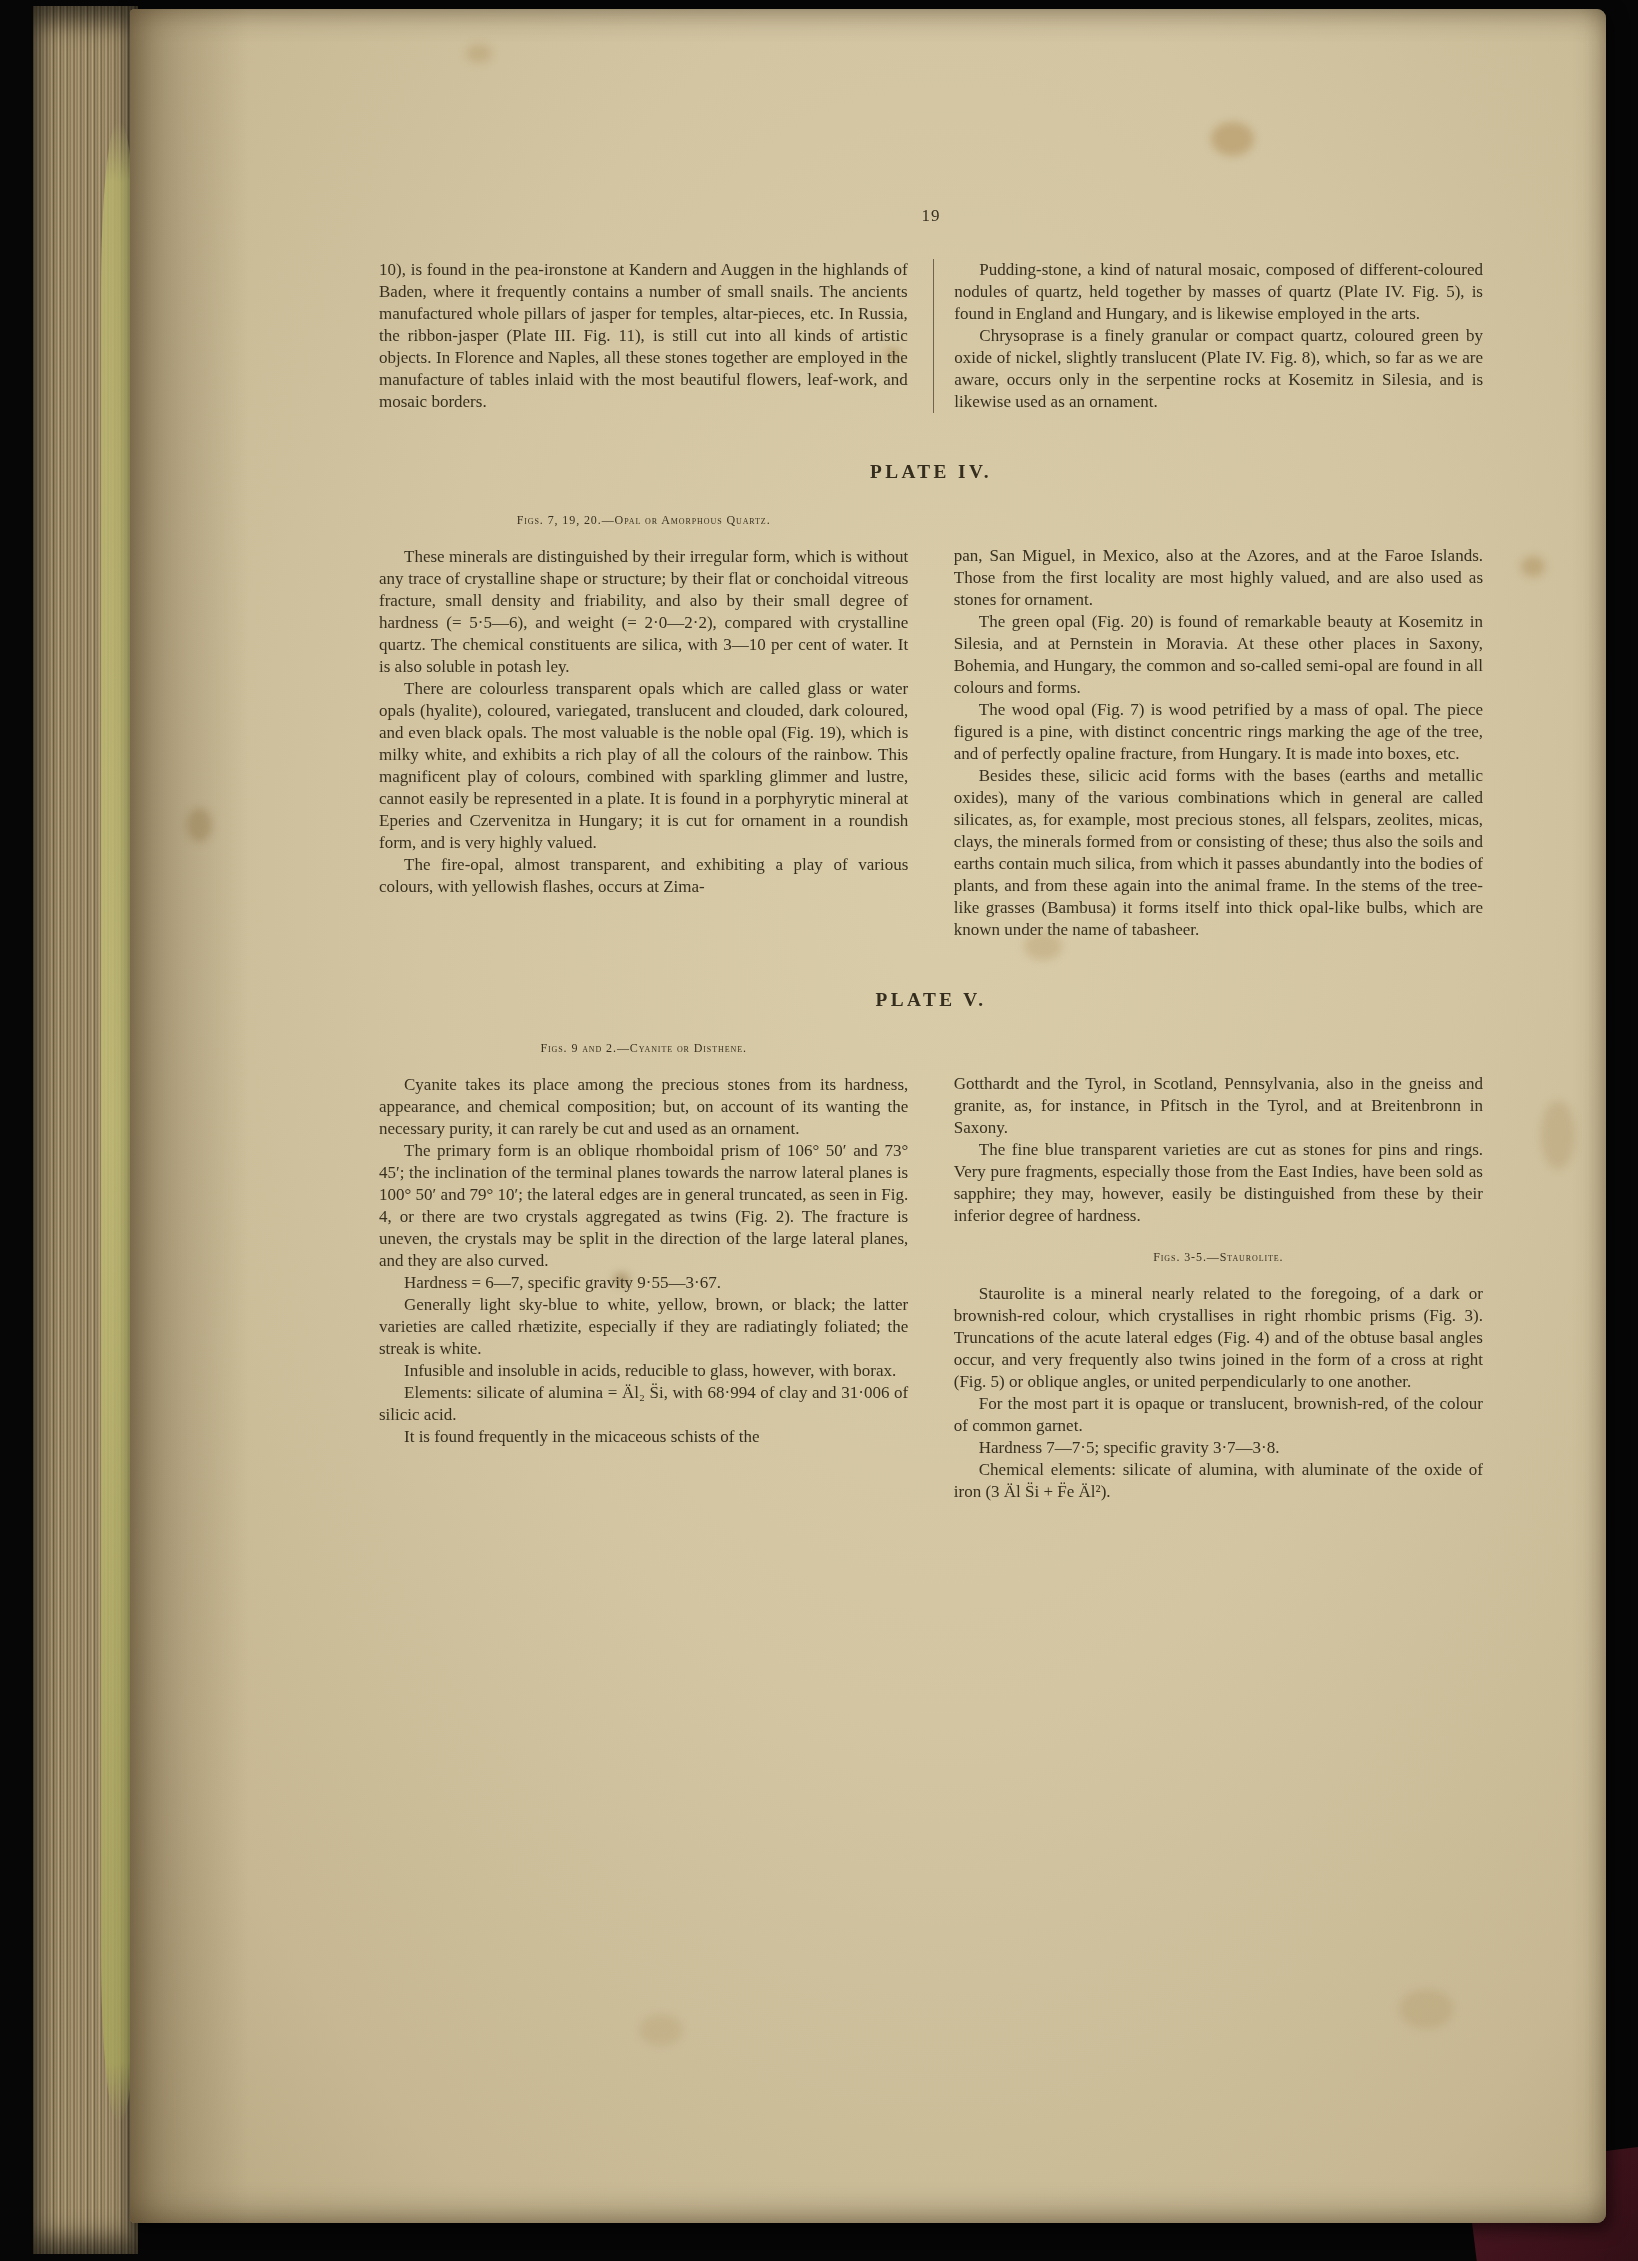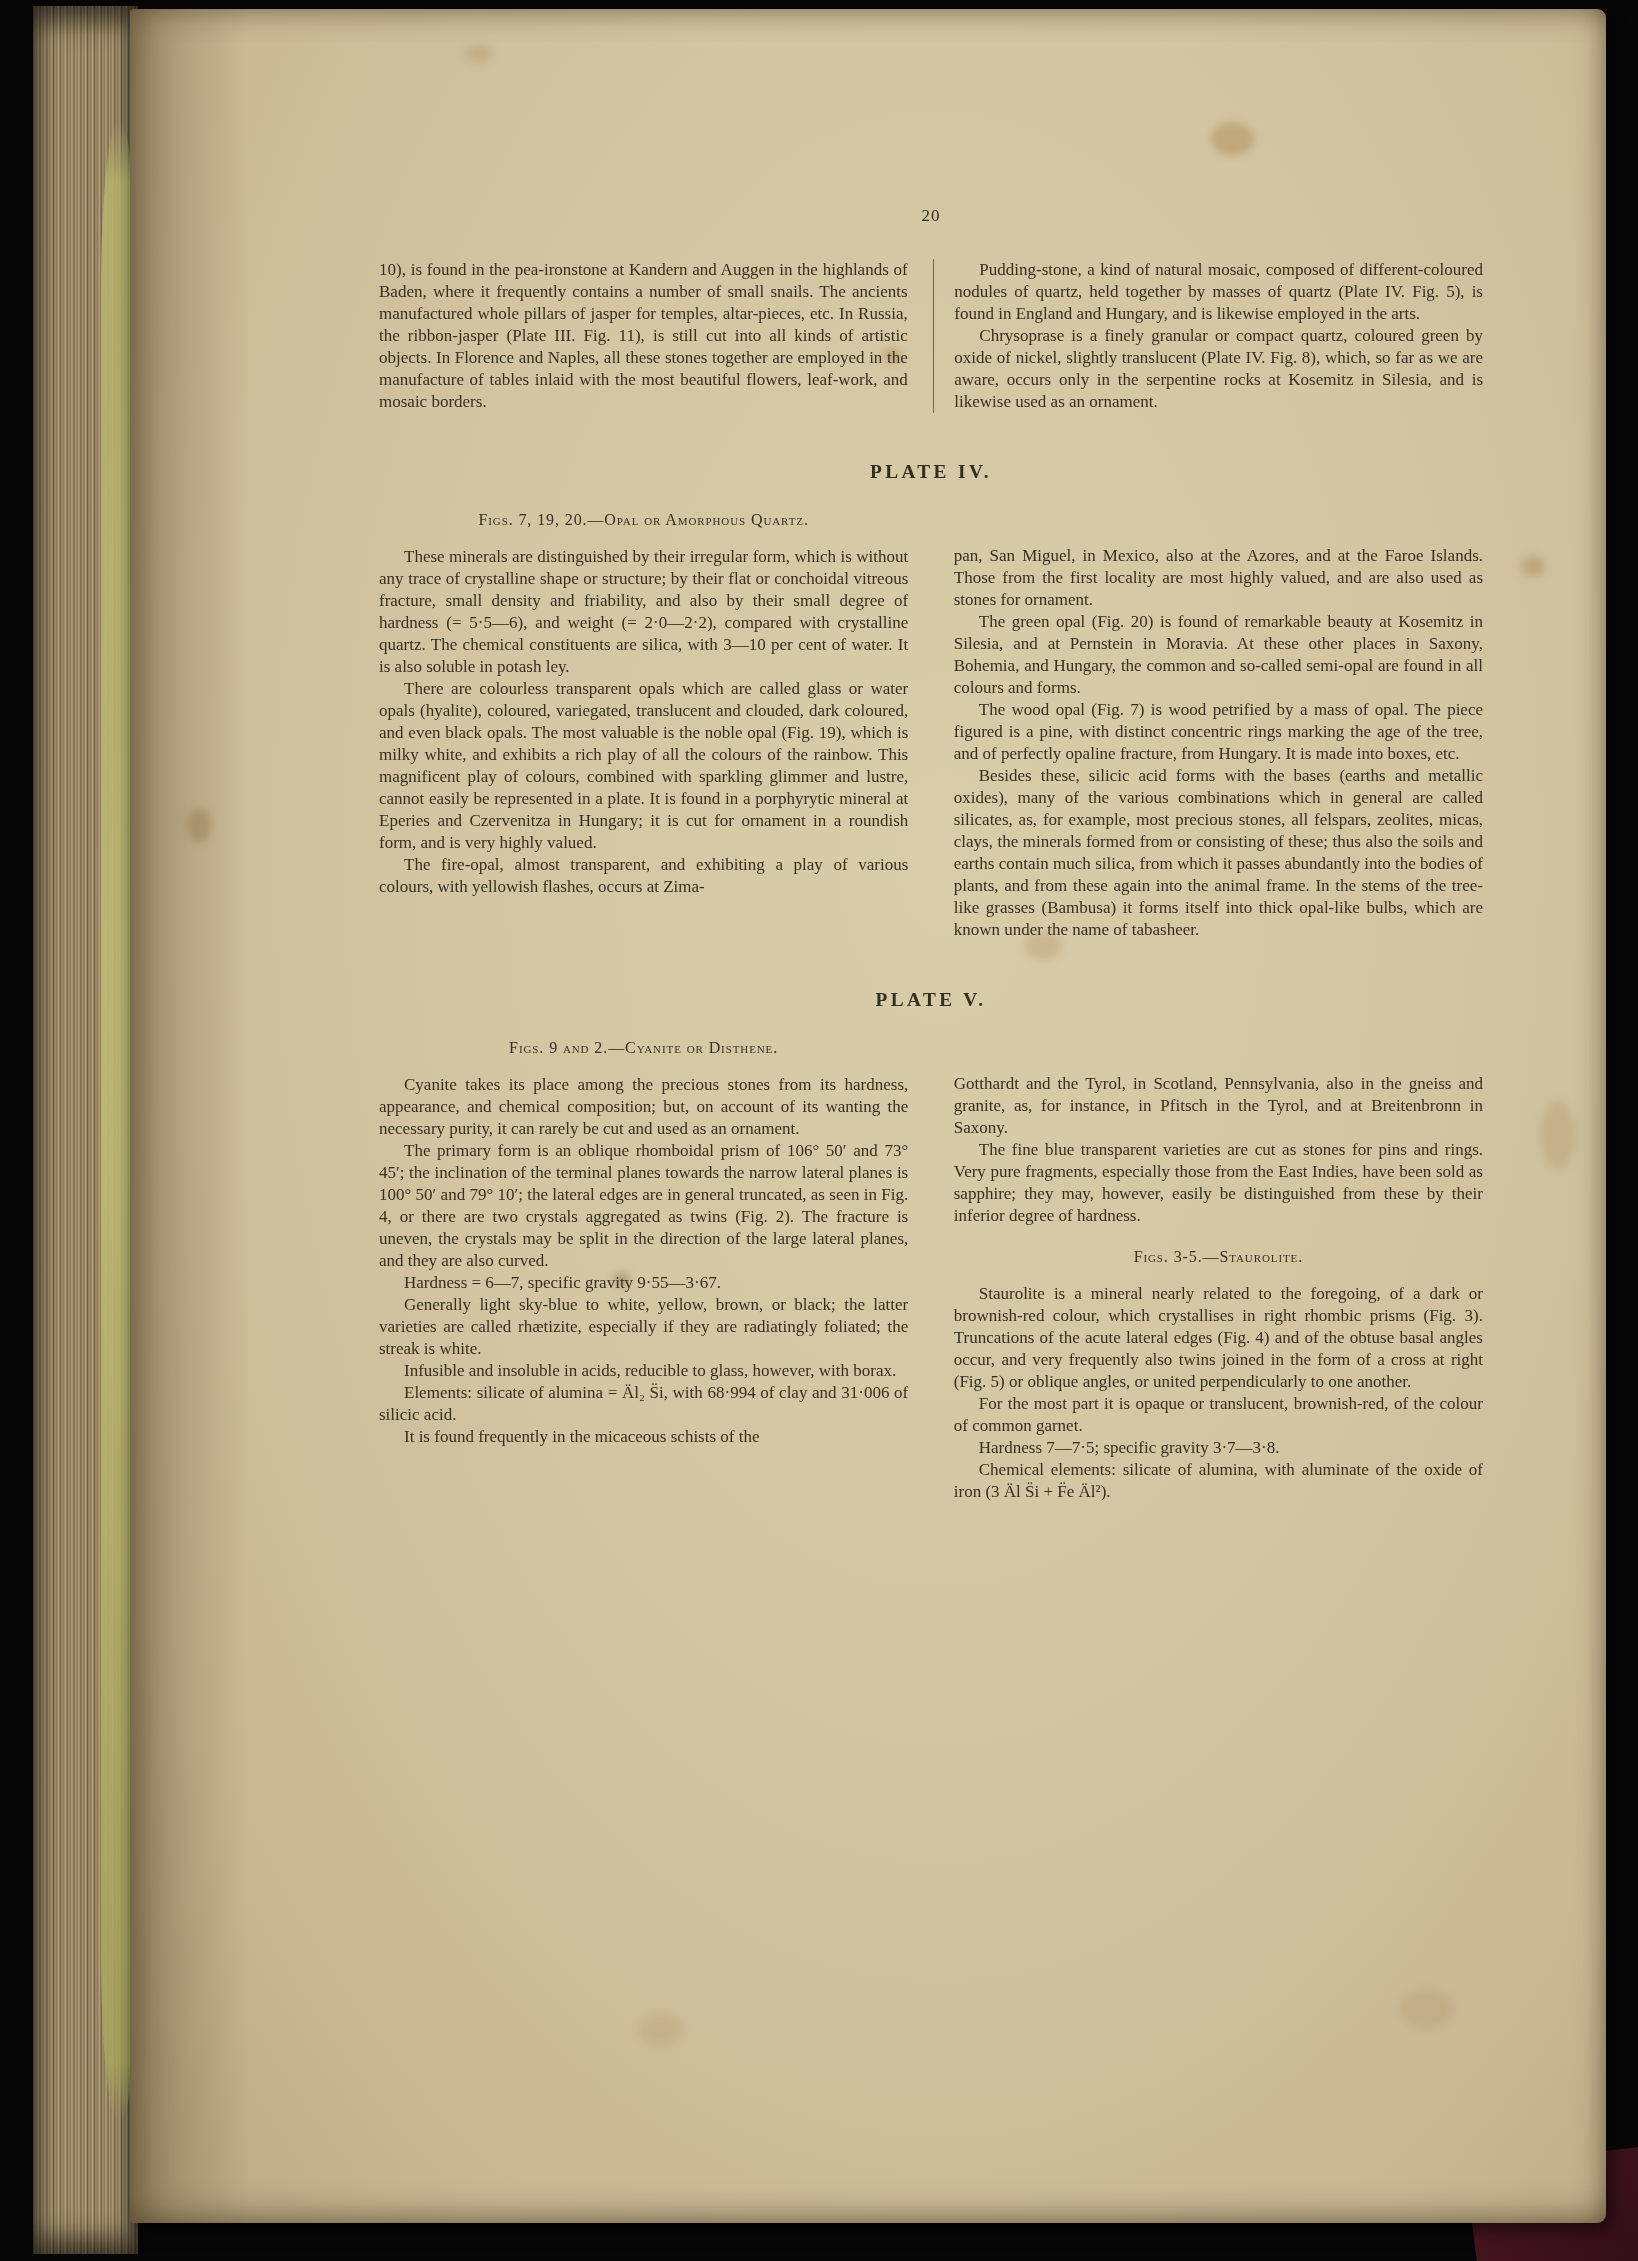--- a/index.html
+++ b/index.html
@@ -51,21 +51,21 @@
     margin:48px 0 26px;color:#352e1e;}
   .twocol{display:flex;align-items:flex-start;}
   .col{flex:1;box-sizing:border-box;text-align:justify;}
   .colL{padding-right:25px;}
   .colR{padding-left:20.5px;}
   .vrule{width:1.1px;align-self:stretch;background:#6e6450;}
   .pad-top{padding-top:36px;}
   .para{margin:0;text-indent:0;}
   .para.indent{text-indent:25px;}
   .para .i{}
-  .fig-heading{font-variant:small-caps;text-align:center;font-size:16px;
+  .fig-heading{font-variant:small-caps;text-align:center;font-size:12px;
     letter-spacing:0.9px;margin:0 0 15px;text-indent:0;}
   .fig-heading:not(:first-child){margin-top:19.3px;}
 </style>
 </head>
 <body>
 
 <div class="scene">
   <div class="cover-spine"></div>
   <div class="page-edges"></div>
   <div class="edge-tint"></div>
@@ -78,21 +78,21 @@
     <div class="stain s4"></div>
     <div class="stain s5"></div>
     <div class="stain s6"></div>
     <div class="stain s7"></div>
     <div class="stain s8"></div>
     <div class="stain s9"></div>
     <div class="stain s10"></div>
 
     <div class="content">
 
-      <div class="page-number">20</div>
+      <div class="page-number">19</div>
 
       <div class="twocol">
         <div class="col colL">
             <p class="para"><span>10), is found in the pea-ironstone at Kandern and Auggen in the highlands of Baden, where it frequently contains a number of small snails.  The ancients manufactured whole pillars of jasper for temples, altar-pieces, etc.  In Russia, the ribbon-jasper (Plate III. Fig. 11), is still cut into all kinds of artistic objects.  In Florence and Naples, all these stones together are employed in the manufacture of tables inlaid with the most beautiful flowers, leaf-work, and mosaic borders.</span></p>
           </div>
         <div class="vrule"></div>
         <div class="col colR">
             <p class="para indent"><span class="i">Pudding-stone</span><span>, a kind of natural mosaic, composed of different-coloured nodules of quartz, held together by masses of quartz (Plate IV. Fig. 5), is found in England and Hungary, and is likewise employed in the arts.</span></p>
             <p class="para indent"><span class="i">Chrysoprase</span><span> is a finely granular or compact quartz, coloured green by oxide of nickel, slightly translucent (Plate IV. Fig. 8), which, so far as we are aware, occurs only in the serpentine rocks at Kosemitz in Silesia, and is likewise used as an ornament.</span></p>
           </div>

